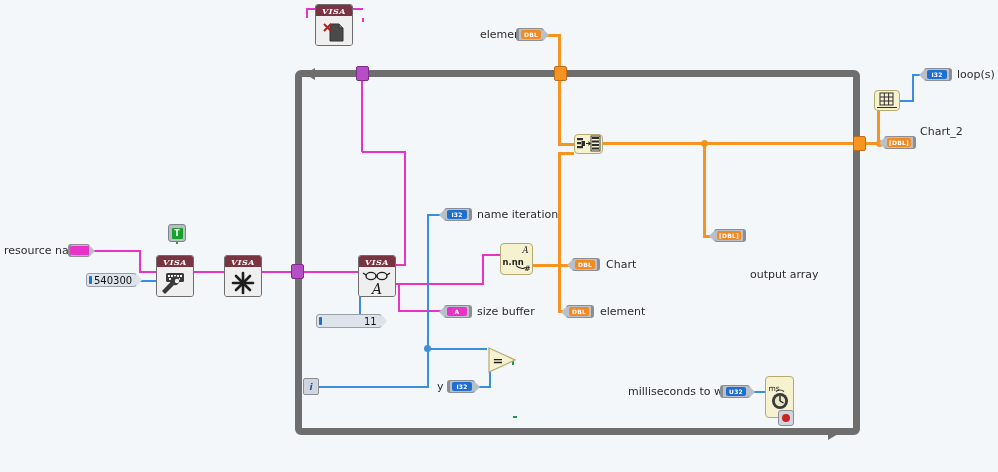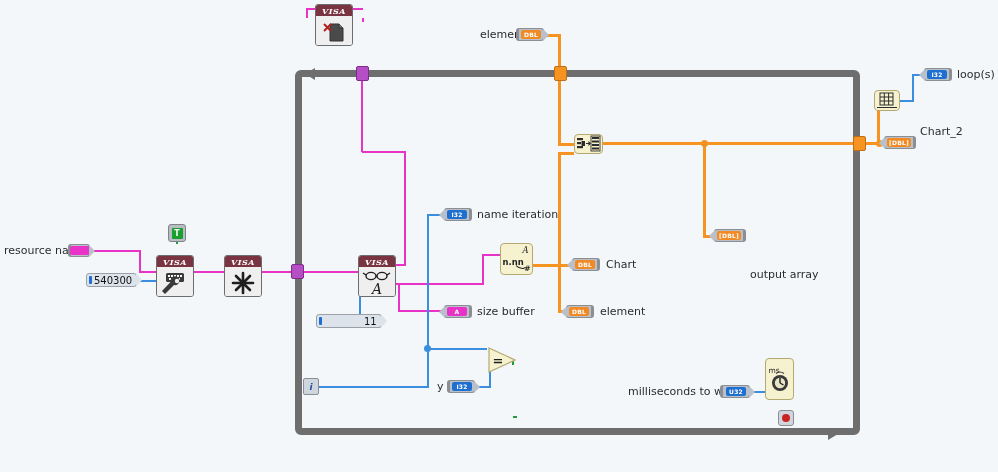--- a/index.html
+++ b/index.html
@@ -348,21 +348,21 @@
     </svg>
   </div>
 
   <div class="cmp" style="left:487px;top:346px;">
     <svg width="30" height="28" viewBox="0 0 30 28">
       <polygon points="2,2 28,14 2,26" fill="#f6f2cf" stroke="#b5a972" stroke-width="1.2"></polygon>
       <text x="11" y="19" font-family="DejaVu Sans, sans-serif" font-weight="bold" font-size="13" text-anchor="middle" fill="#1e1e1e">=</text>
     </svg>
   </div>
 
-  <div class="fnode" style="left:765px;top:358px;width:29px;height:42px;">
+  <div class="fnode" style="left:765px;top:376px;width:29px;height:42px;">
     <svg width="27" height="29" viewBox="0 0 27 29">
       <text x="8" y="8" font-family="DejaVu Sans, sans-serif" font-size="7.5" text-anchor="middle" fill="#1e1e1e">ms</text>
       <circle cx="14" cy="18" r="8" fill="#3a3a3a"></circle>
       <circle cx="14" cy="18" r="5.2" fill="#e9e6c6"></circle>
       <path d="M14 18 L14 13 M14 18 L17.5 20" stroke="#1e1e1e" stroke-width="1.4" fill="none"></path>
       <path d="M10 8.5 q4 -3 8 0" stroke="#3a3a3a" stroke-width="1.2" fill="none"></path>
     </svg>
   </div>
 
   <div class="stopterm" style="left:778px;top:410px;">

